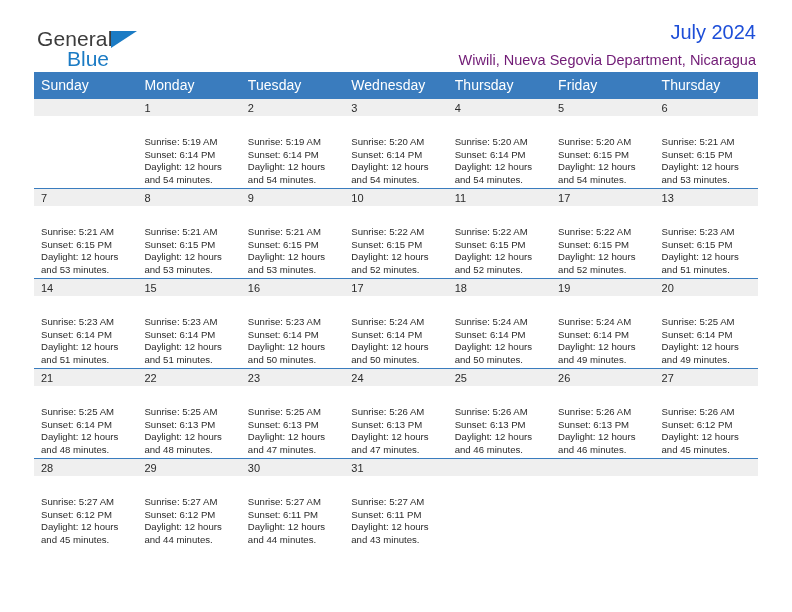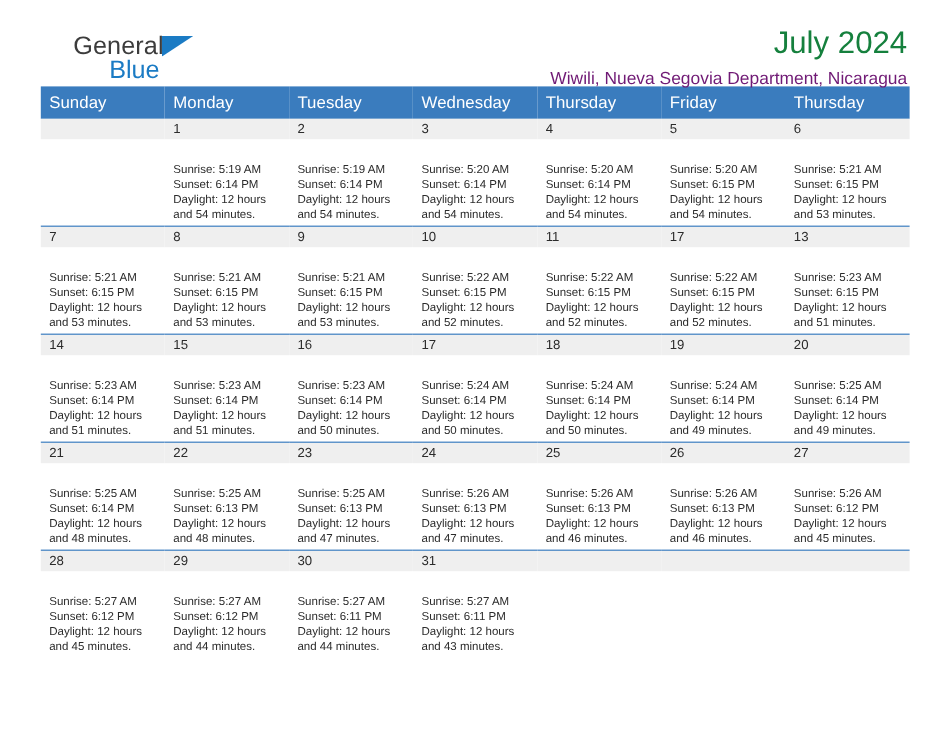--- a/index.html
+++ b/index.html
@@ -19,21 +19,20 @@
     width: 792px;
     height: 612px;
     box-sizing: border-box;
     padding: 0 34px;
   }
 
   
   .masthead {
     position: relative;
     height: 72px;
-    margin-left: 24px;
   }
   .brand {
     position: absolute;
     left: 3px;
     top: 28px;
     line-height: 1;
     user-select: none;
   }
   .brand-row1 {
     position: relative;
@@ -56,23 +55,23 @@
     margin-left: 30px;
     font-weight: 400;
   }
   .title-wrap {
     position: absolute;
     right: 2px;
     top: 22px;
     text-align: right;
   }
   .cal-title {
-    font-size: 26px;
+    font-size: 20px;
     font-weight: 400;
-    color: #15803d;
+    color: #1d4ed8;
     line-height: 1.05;
     white-space: nowrap;
   }
   .cal-subtitle {
     font-size: 14.5px;
     font-weight: 400;
     color: #701a75;
     margin-top: 9px;
     white-space: nowrap;
   }

